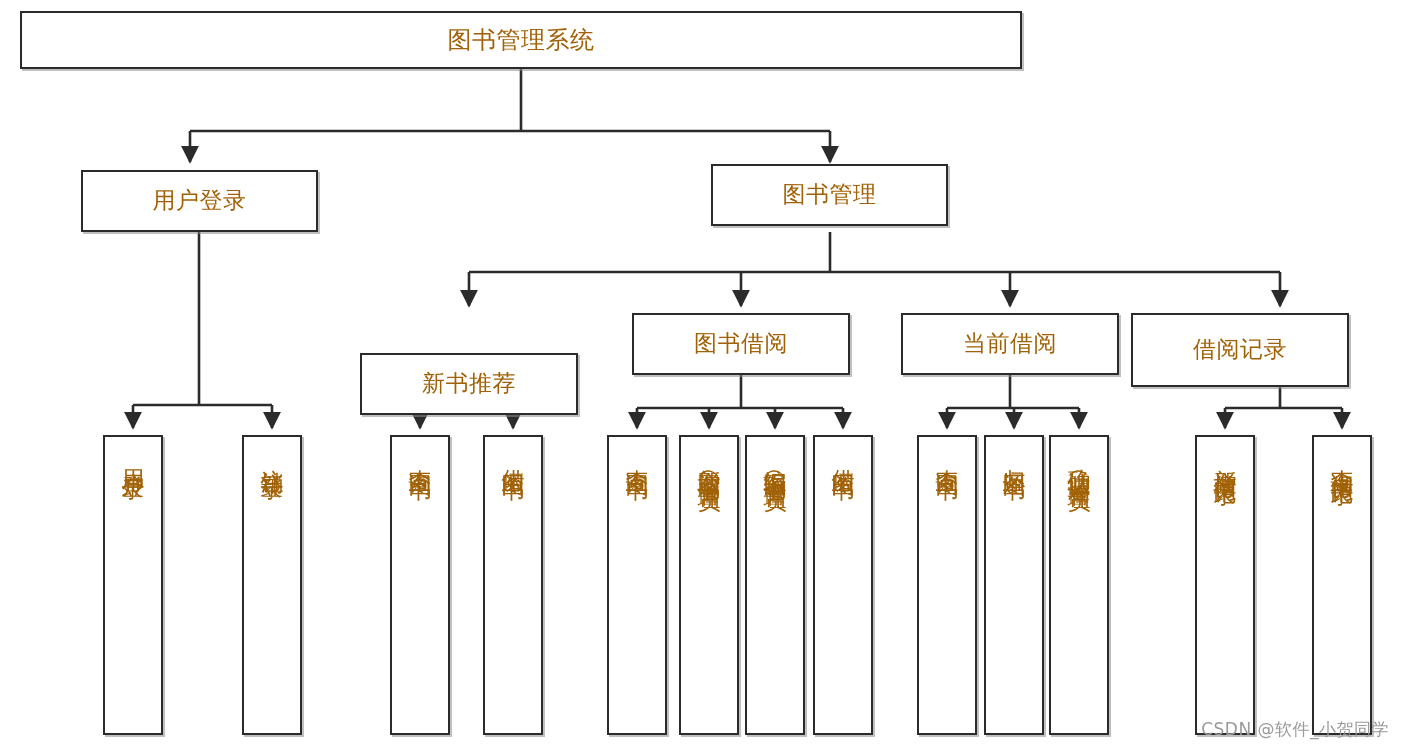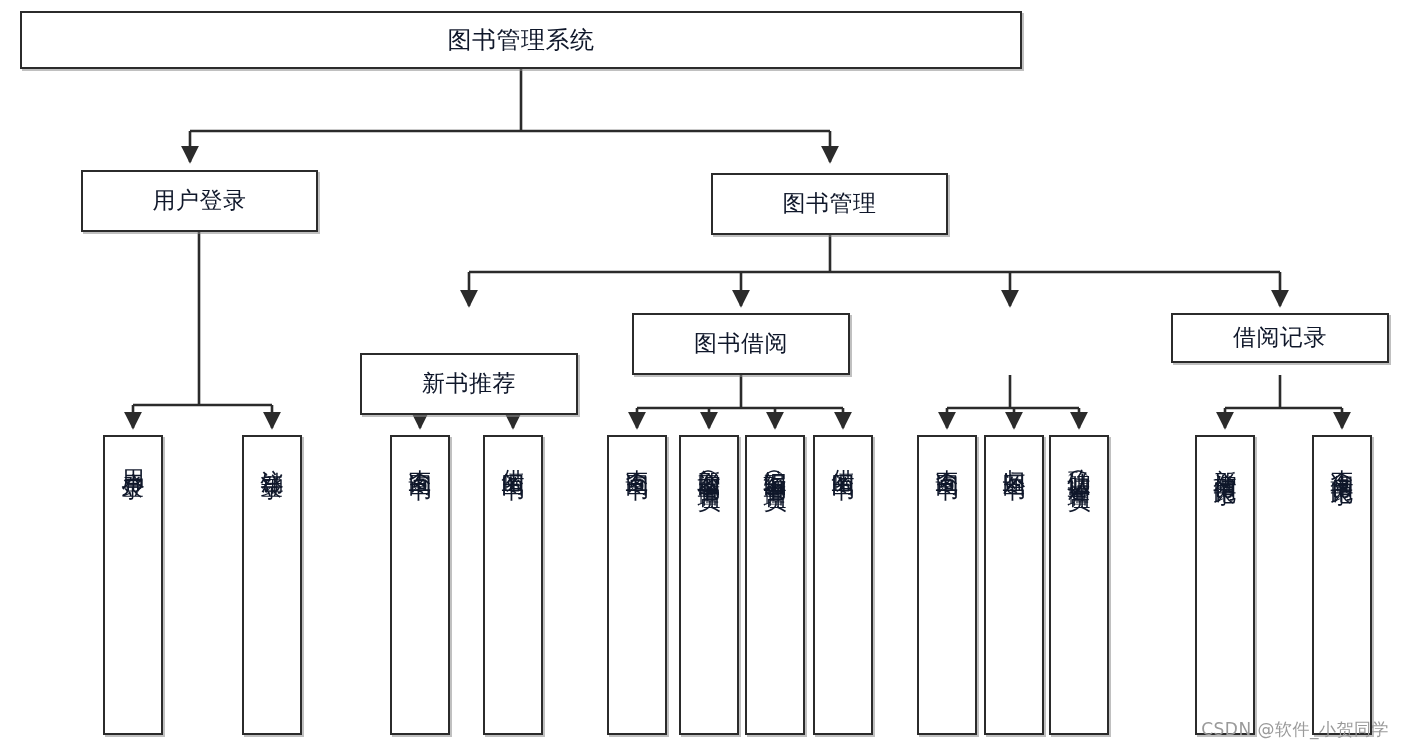--- a/index.html
+++ b/index.html
@@ -27,21 +27,21 @@
   }
   .node {
     position: absolute;
     box-sizing: border-box;
     background: #ffffff;
     border: 2px solid #2b2b2b;
     box-shadow: 2px 2px 0 rgba(140,140,140,0.55);
     display: flex;
     align-items: center;
     justify-content: center;
-    color: #0f172a;
+    color: #a16207;
   }
   .node .label {
     display: block;
     text-align: center;
     line-height: 1.12;
     letter-spacing: 0.5px;
   }
   .node.horiz .label {
     writing-mode: horizontal-tb;
     font-size: 23px;
@@ -124,31 +124,34 @@
     </g>
   </svg>
 
   <div class="node horiz root" style="left:20px; top:11px; width:1002px; height:58px;">
     <span class="label">图书管理系统</span>
   </div>
 
   <div class="node horiz" style="left:81px; top:170px; width:237px; height:62px;">
     <span class="label">用户登录</span>
   </div>
-  <div class="node horiz" style="left:711px; top:173px; width:237px; height:62px;">
+  <div class="node horiz" style="left:711px; top:164px; width:237px; height:62px;">
     <span class="label">图书管理</span>
   </div>
 
   <div class="node horiz" style="left:360px; top:313px; width:218px; height:62px;margin-top:40px;">
     <span class="label">新书推荐</span>
   </div>
   <div class="node horiz" style="left:632px; top:313px; width:218px; height:62px;align-items:center;">
     <span class="label">图书借阅</span>
   </div>
-  <div class="node horiz" style="left:1171px; top:313px; width:218px; height:50px;">
+  <div class="node horiz" style="left:901px; top:313px; width:218px; height:62px;">
+    <span class="label">当前借阅</span>
+  </div>
+  <div class="node horiz" style="left:1131px; top:313px; width:218px; height:74px;">
     <span class="label">借阅记录</span>
   </div>
 
   <div class="node vert" style="left:103px; top:435px; width:60px; height:300px;">
     <span class="label">用户登录</span>
   </div>
   <div class="node vert" style="left:242px; top:435px; width:60px; height:300px;">
     <span class="label">注销登录</span>
   </div>
   <div class="node vert" style="left:390px; top:435px; width:60px; height:300px;">

